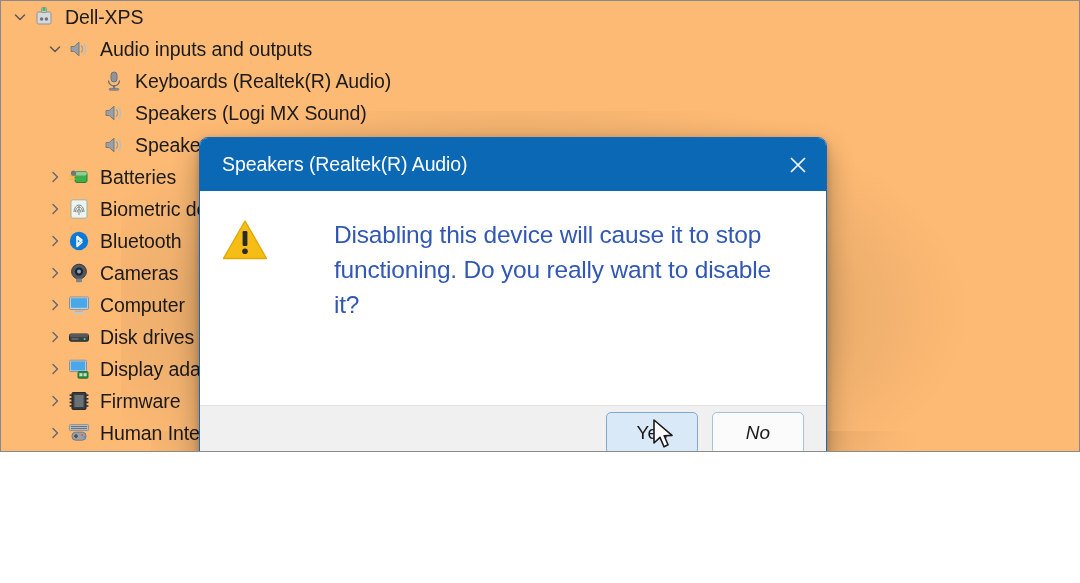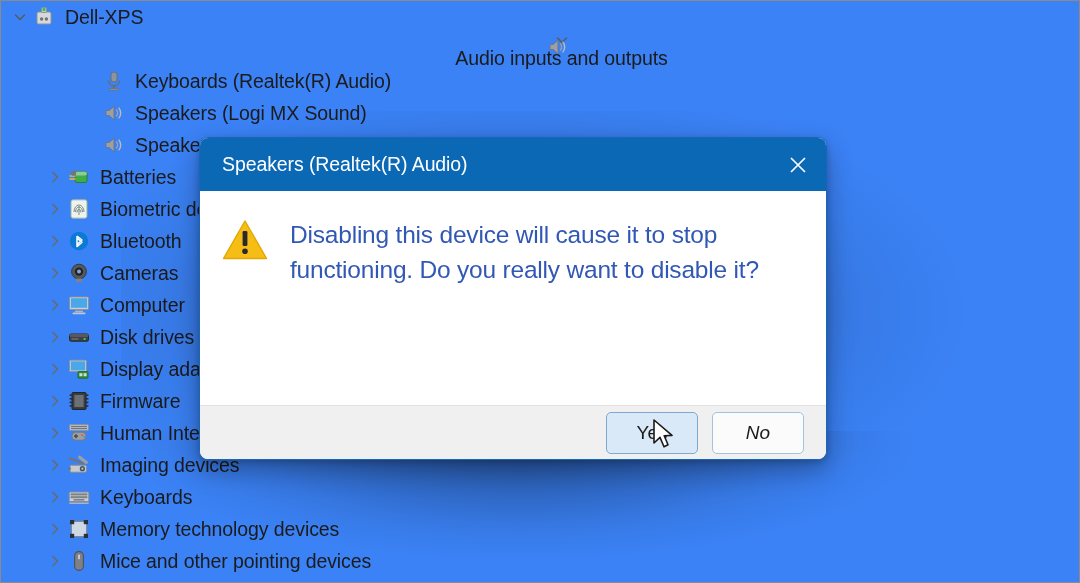--- a/index.html
+++ b/index.html
@@ -4,24 +4,24 @@
 <style>
   html,body{margin:0;padding:0;}
   body{
     width:1080px;height:583px;
     background:#ffffff;
     font-family:"Liberation Sans", sans-serif;
     overflow:hidden;
   }
   #root{
     position:relative;
-    width:1080px;height:583px;
+    width:1080px;height:452px;
     box-sizing:border-box;
     border:1px solid #8a8a8a;
-    background:#3b82f6;
+    background:#fdba74;
     overflow:hidden;
   }
   
   .shade{
     position:absolute;
     left:120px; top:110px;
     width:900px; height:470px;
     pointer-events:none;
     background:radial-gradient(ellipse 460px 230px at 390px 200px,
                rgba(0,0,0,0.30) 0%,
@@ -111,20 +111,21 @@
     width:56px;height:53px;
     display:flex;align-items:center;justify-content:center;
     color:#ffffff;
   }
   .dlg-body{
     height:216px;
     background:#ffffff;
     display:flex;
     padding:26px 26px 0 22px;
     box-sizing:border-box;
+    gap:44px;
   }
   .warn-wrap{
     width:60px;min-width:60px;
     padding-top:2px;
   }
   .msg{
     color:#3158b4;
     font-size:24.5px;
     line-height:35px;
     letter-spacing:-0.2px;
@@ -183,21 +184,21 @@
           <svg width="24" height="24" viewBox="0 0 24 24">
             <rect x="5" y="7" width="14" height="12" rx="1.6" fill="#d6d9dc" stroke="#8d9197" stroke-width="1"></rect>
             <rect x="9.6" y="2.5" width="4.8" height="5" rx="1" fill="#c9ccd0" stroke="#8d9197" stroke-width="1"></rect>
             <rect x="10.6" y="2.8" width="2.8" height="3.2" rx="0.6" fill="#36c24a"></rect>
             <circle cx="9.6" cy="14" r="1.7" fill="#6d7279"></circle>
             <circle cx="14.4" cy="14" r="1.7" fill="#6d7279"></circle>
           </svg>
         </span>
         <span class="lbl">Dell-XPS</span>
       </div>
-      <div class="row" style="padding-left: 43px; flex-direction: column;">
+      <div class="row" style="padding-left: 43px;">
         <span class="chev">
           <svg width="14" height="14" viewBox="0 0 14 14">
             <path d="M2.5 5 L7 9.5 L11.5 5" stroke="#5a5a5a" stroke-width="1.5" fill="none" stroke-linecap="round" stroke-linejoin="round"></path>
           </svg>
         </span>
         <span class="ico">
           <svg width="24" height="24" viewBox="0 0 24 24">
             <path d="M4 9.5 h3.2 L12 5.2 v13.6 L7.2 14.5 H4 Z" fill="#9aa0a6" stroke="#6e747b" stroke-width="0.9" stroke-linejoin="round"></path>
             <path d="M14.2 8.6 a5 5 0 0 1 0 6.8" stroke="#9aa0a6" stroke-width="1.5" fill="none"></path>
             <path d="M16.6 6.6 a8 8 0 0 1 0 10.8" stroke="#b8bdc2" stroke-width="1.4" fill="none"></path>

